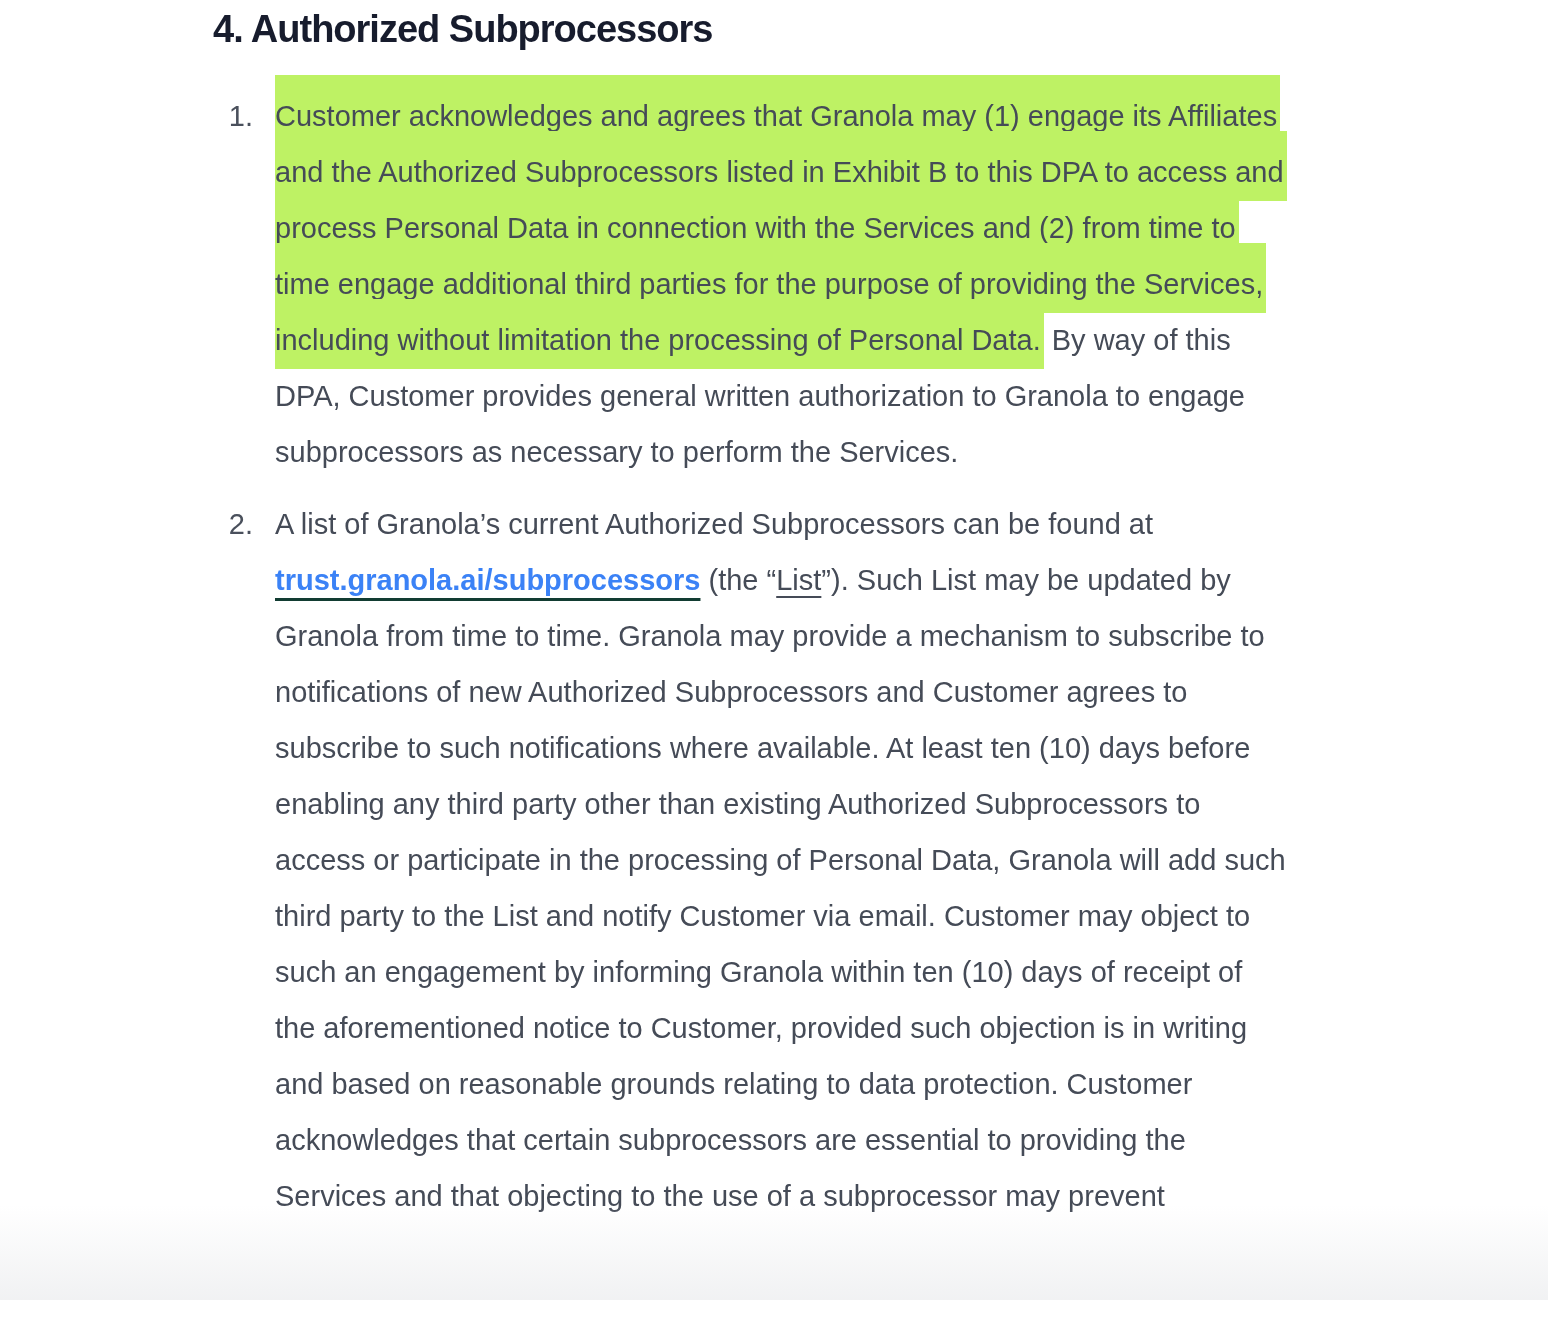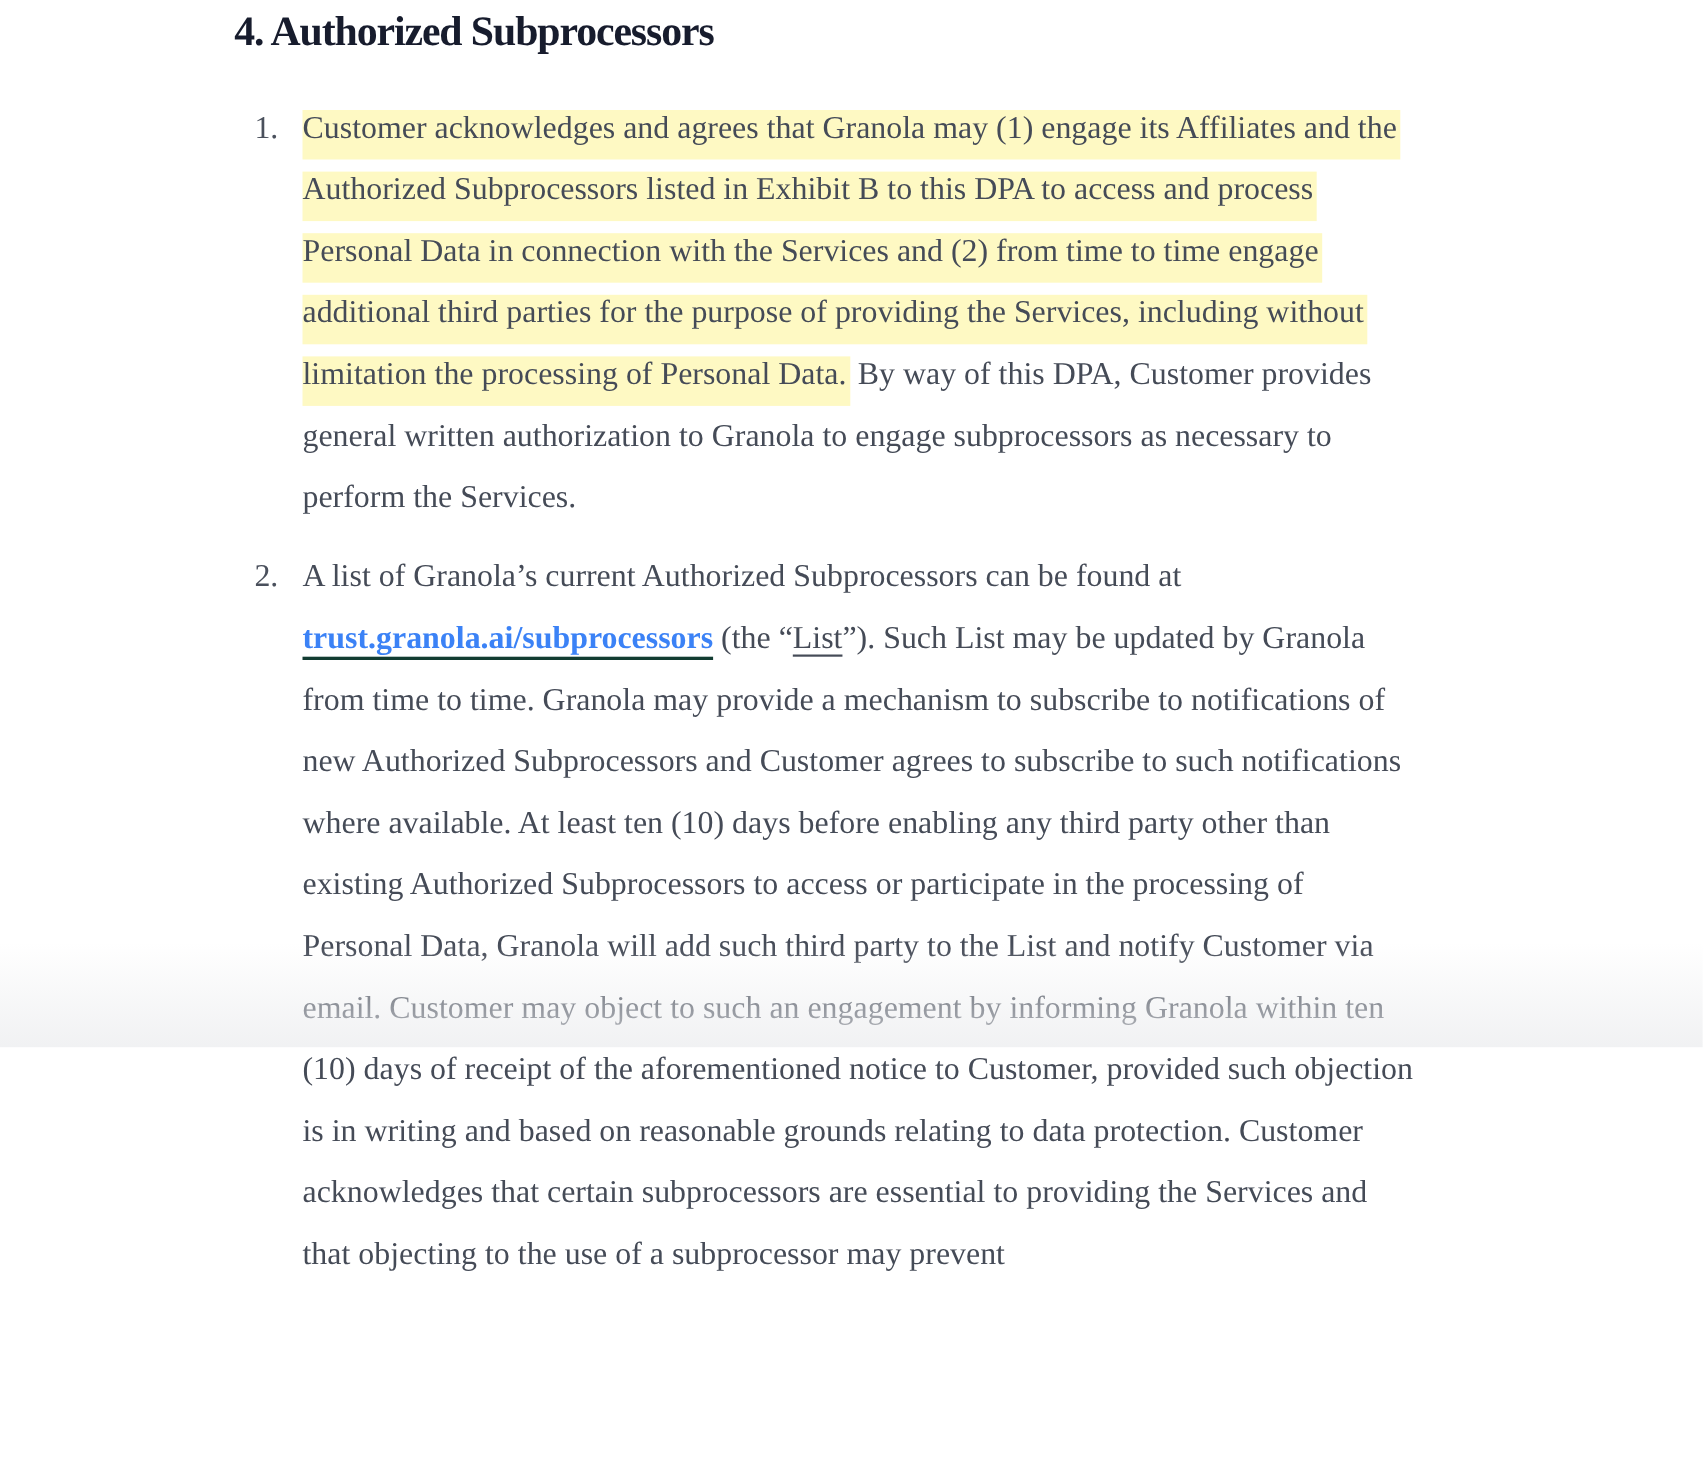--- a/index.html
+++ b/index.html
@@ -7,23 +7,22 @@
     padding: 0;
     width: 1548px;
     height: 1328px;
     overflow: hidden;
     background: #ffffff;
     font-family: "Liberation Sans", "DejaVu Sans", sans-serif;
   }
   .page {
     position: relative;
     width: 1548px;
-    height: 952px;
+    height: 1300px;
     background: #ffffff;
-    font-family: Liberation Serif, serif;
   }
   
   .page::after {
     content: "";
     position: absolute;
     left: 0; right: 0; bottom: 0;
     height: 95px;
     background: linear-gradient(to bottom, rgba(236,237,239,0) 0%, rgba(236,237,239,0.75) 100%);
     pointer-events: none;
   }
@@ -61,22 +60,22 @@
     top: 0;
     width: 40px;
     text-align: right;
     color: #4a505c;
   }
   .li-text {
     display: block;
     max-width: 1013px;
   }
   .sel {
-    background: #fef9c3;
-    padding: 0 3px 13px 0;
+    background: #bef264;
+    padding: 25px 3px 13px 0;
     -webkit-box-decoration-break: clone;
     box-decoration-break: clone;
   }
   a.doc-link {
     font-weight: 700;
     color: #3b82f6;
     text-decoration: underline;
     text-decoration-color: #123c32;
     text-decoration-thickness: 2.5px;
     text-underline-offset: 8px;

